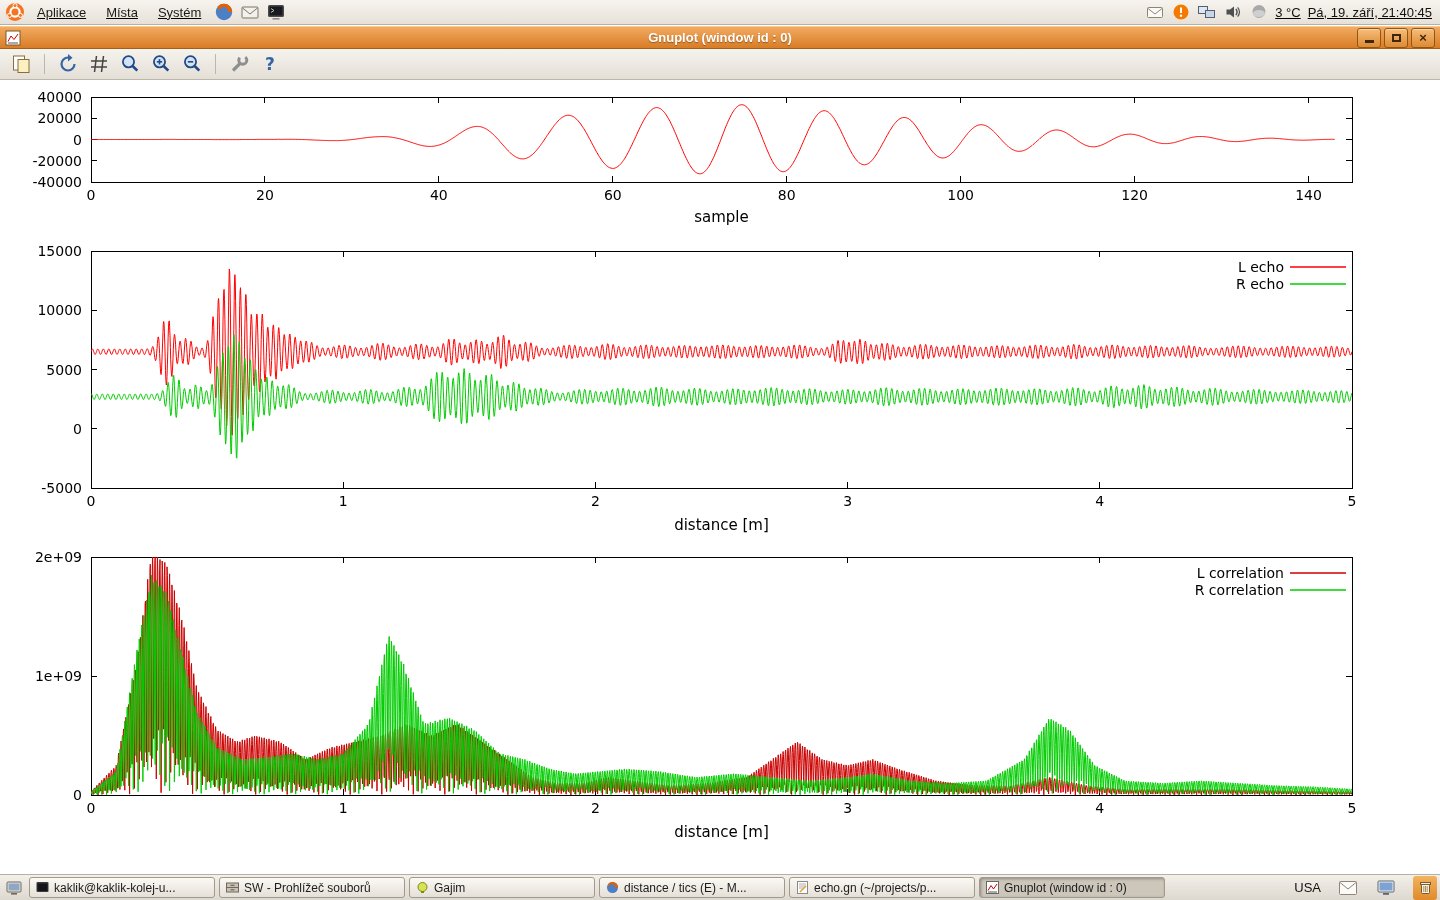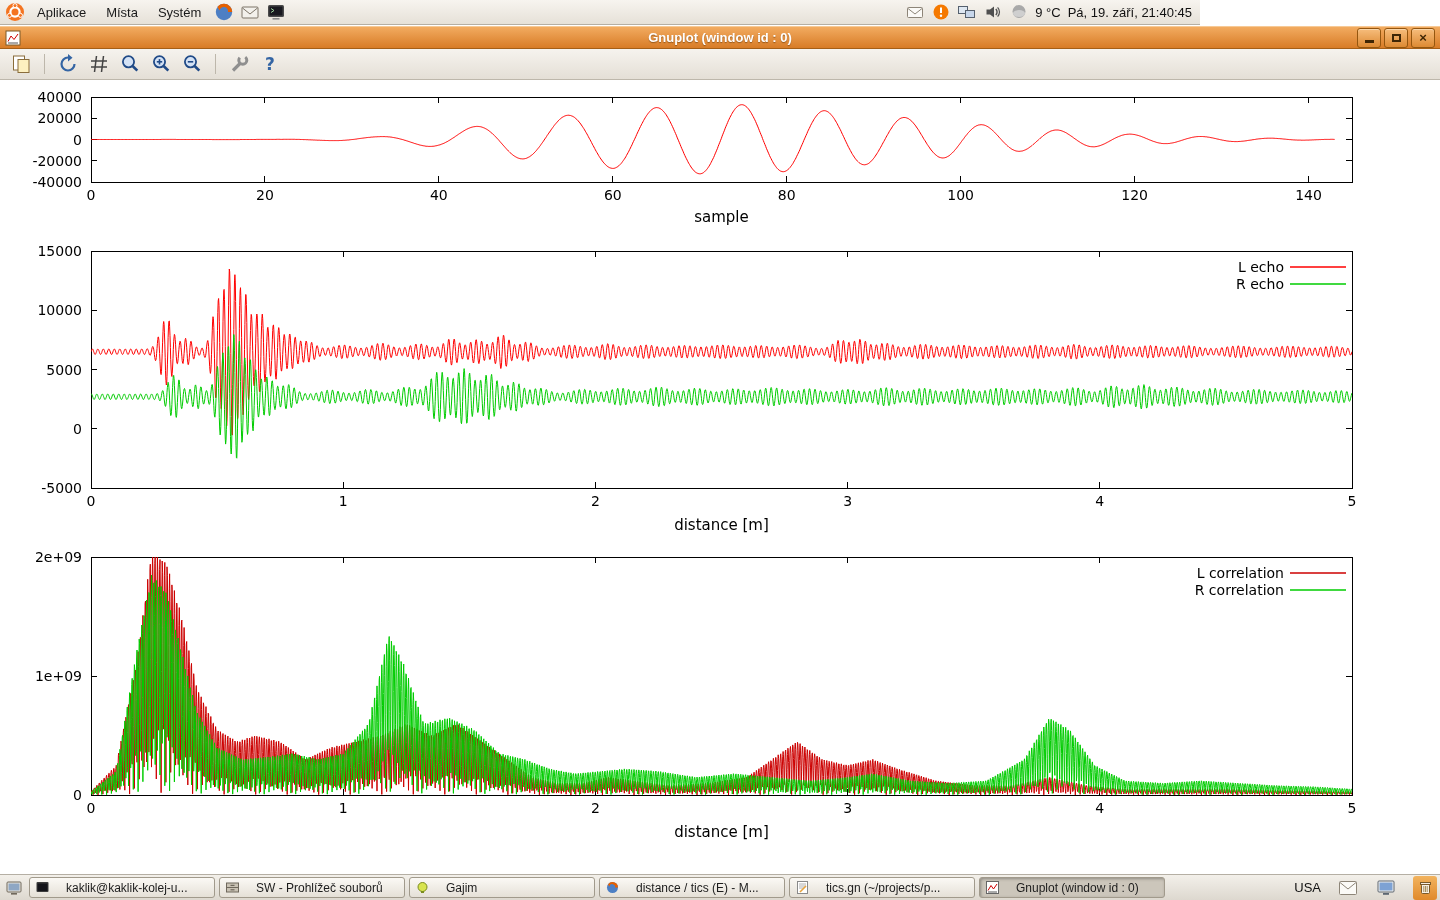--- a/index.html
+++ b/index.html
@@ -1,22 +1,22 @@
 <!DOCTYPE html>
 <html><head>
 <meta charset="utf-8">
 <style>
   html,body{margin:0;padding:0;}
   .screen{position:relative;width:1440px;height:900px;overflow:hidden;background:#ffffff;
           font-family:"Liberation Sans",sans-serif;}
 
   
-  .top-panel{position:absolute;top:0;left:0;width:1200px;height:25px;
+  .top-panel{position:absolute;top:0;left:0;width:1440px;height:25px;
     background:linear-gradient(#f7f4ef,#e6e1d8);border-bottom:1px solid #b5afa4;
-    display:flex;align-items:center;padding:0 4px;box-sizing:border-box;gap:2px;}
+    display:flex;align-items:center;padding:0 4px;box-sizing:border-box;gap:2px;text-decoration:underline;}
   .panel-logo{width:22px;height:22px;display:flex;align-items:center;justify-content:center;}
   .menu{font-size:13px;color:#1a1a1a;padding:3px 9px;border-radius:2px;}
   .launcher{width:24px;height:24px;display:flex;align-items:center;justify-content:center;}
   .panel-right{margin-left:auto;display:flex;align-items:center;gap:7px;padding-right:4px;}
   .picon{width:19px;height:19px;display:flex;align-items:center;justify-content:center;}
   .ptext{font-size:13px;color:#111;white-space:nowrap;}
 
   
   .titlebar{position:absolute;top:26px;left:0;width:1440px;height:23px;
     background:linear-gradient(#f2ab60,#d87c27);border-top:1px solid #f7c995;border-bottom:1px solid #a55f17;
@@ -45,21 +45,21 @@
 
   
   .taskbar{position:absolute;bottom:0;left:0;width:1440px;height:26px;
     background:linear-gradient(#f3f0ea,#ddd8cf);border-top:1px solid #b5afa4;
     display:flex;align-items:center;padding:0 3px;box-sizing:border-box;gap:4px;}
   .tray-btn{width:22px;height:22px;display:flex;align-items:center;justify-content:center;border-radius:2px;}
   .task-btn{flex:0 1 186px;min-width:60px;height:21px;display:flex;align-items:center;gap:5px;
     padding:0 6px;border:1px solid #a19a8c;border-radius:3px;
     background:linear-gradient(#fbf9f5,#e5e0d7);font-size:12px;color:#1c1c1c;
     overflow:hidden;white-space:nowrap;box-sizing:border-box;}
-  .task-btn .lbl{overflow:hidden;text-overflow:ellipsis;margin-left:12px;}
+  .task-btn .lbl{overflow:hidden;text-overflow:ellipsis;}
   .task-btn.active{background:#ccc6bb;box-shadow:inset 1px 1px 3px rgba(0,0,0,.3);}
   .task-right{margin-left:auto;display:flex;align-items:center;gap:16px;}
   .kbd-ind{font-size:13px;color:#111;}
   .trash{width:24px;height:24px;background:linear-gradient(#f2b35e,#e08a2b);border-radius:3px;
     display:flex;align-items:center;justify-content:center;}
 </style>
 </head>
 <body>
 
 <div class="screen">
@@ -124,21 +124,21 @@
             <path d="M11.8 6 a4.2 4.2 0 0 1 0 6" stroke="#4f4f4f" stroke-width="1.4" fill="none"></path>
             <path d="M13.6 4.4 a6.6 6.6 0 0 1 0 9.2" stroke="#4f4f4f" stroke-width="1.2" fill="none"></path>
           </svg>
       </span>
       <span class="picon">
         <svg width="18" height="18" viewBox="0 0 18 18">
             <circle cx="9" cy="8.5" r="6.5" fill="#a9a9a9"></circle>
             <ellipse cx="9" cy="10.5" rx="6" ry="3.4" fill="#cfcfcf"></ellipse>
           </svg>
       </span>
-      <span class="ptext">9 °C</span>
+      <span class="ptext">3 °C</span>
       <span class="ptext">Pá, 19. září, 21:40:45</span>
     </div>
   </div>
 
   <div class="titlebar">
     <span class="win-icon">
       <svg width="16" height="16" viewBox="0 0 16 16">
           <rect x="1" y="1" width="14" height="14" fill="#fff" stroke="#7a5a2a"></rect>
           <polyline points="3,11.5 6,6 9,9.5 13,4" stroke="#d00000" fill="none"></polyline>
           <line x1="3" y1="13" x2="13" y2="13" stroke="#555"></line>
@@ -401,21 +401,21 @@
     <button class="task-btn">
       <svg width="13" height="13" viewBox="0 0 13 13">
           <rect x="1.5" y="0.5" width="10" height="12" fill="#fff" stroke="#8a8a8a"></rect>
           <g stroke="#b0b0b0">
             <line x1="3" y1="3" x2="10" y2="3"></line>
             <line x1="3" y1="5" x2="10" y2="5"></line>
             <line x1="3" y1="7" x2="8" y2="7"></line>
           </g>
           <line x1="4" y1="11" x2="10" y2="5" stroke="#e8a33d" stroke-width="1.6"></line>
         </svg>
-      <span class="lbl">tics.gn (~/projects/p...</span>
+      <span class="lbl">echo.gn (~/projects/p...</span>
     </button>
     <button class="task-btn active">
       <svg width="13" height="13" viewBox="0 0 13 13">
           <rect x="0.5" y="0.5" width="12" height="12" fill="#fff" stroke="#666"></rect>
           <polyline points="2,9.5 5,4.5 7.5,8 11,3" stroke="#d00000" fill="none"></polyline>
           <line x1="2" y1="11" x2="11" y2="11" stroke="#555"></line>
         </svg>
       <span class="lbl">Gnuplot (window id : 0)</span>
     </button>
 

